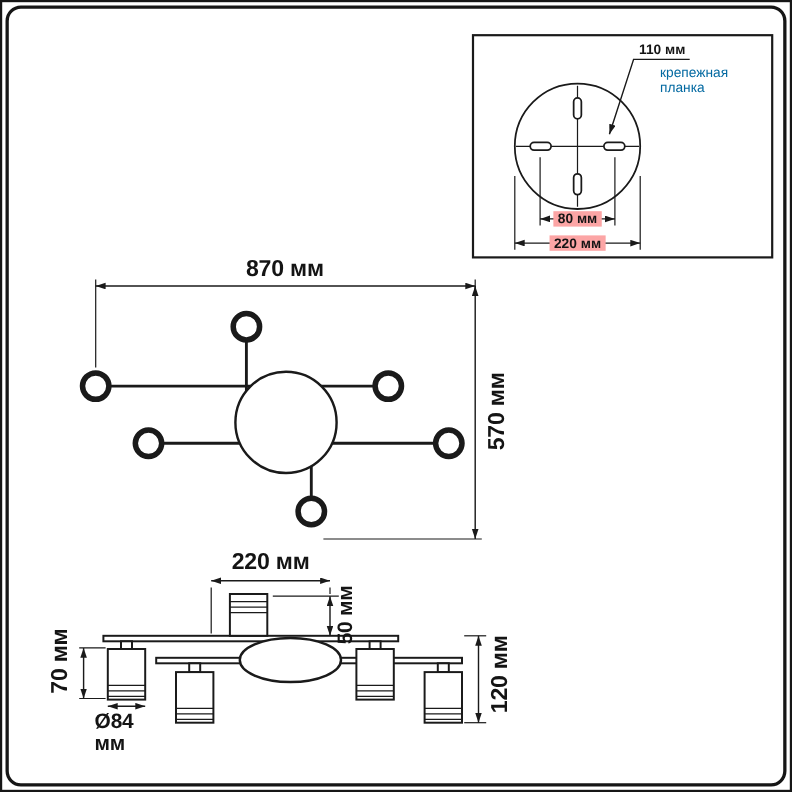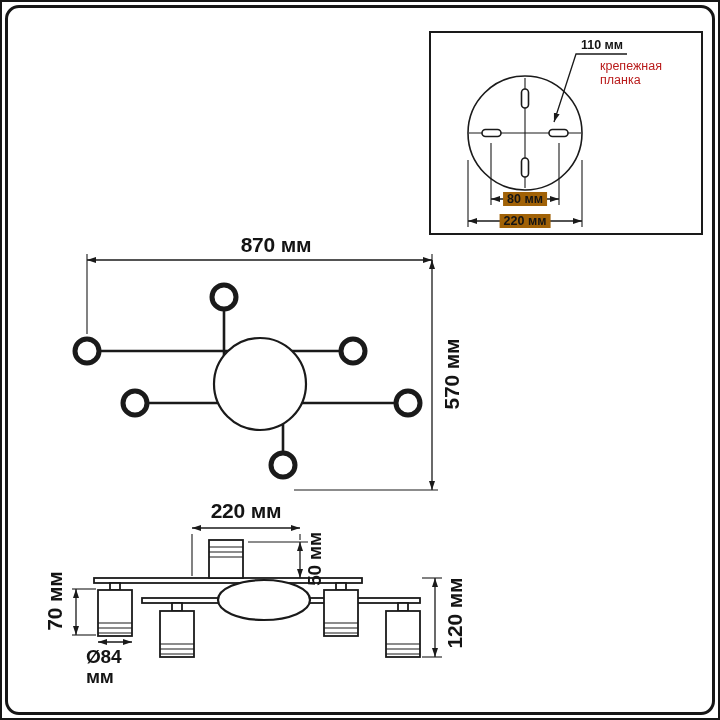--- a/index.html
+++ b/index.html
@@ -25,24 +25,24 @@
   .lamp{fill:#fff;stroke:#1a1a1a;stroke-width:1.8;}
   .rib{stroke:#1a1a1a;stroke-width:1.2;}
   
   .lbl{
     position:absolute;transform:translate(-50%,-50%);
     font-weight:700;font-size:21px;letter-spacing:-0.2px;
     white-space:nowrap;color:#141414;
   }
   .rot{transform:translate(-50%,-50%) rotate(-90deg);}
   .small{font-weight:700;font-size:12.5px;letter-spacing:0;}
-  .onLine{background:#a16207;padding:0 4px;}
+  .onLine{background:#fca5a5;padding:0 4px;}
   .plate{
     position:absolute;transform:none;font-weight:400;font-size:12.5px;
-    width:88px;white-space:normal;line-height:1.15;text-align:left;color:#b91c1c;
+    width:88px;white-space:normal;line-height:1.15;text-align:left;color:#0369a1;
   }
   .wrap{white-space:normal;width:52px;text-align:left;line-height:1.05;font-size:19px;}
   .mid{font-size:19px;}
 </style>
 </head>
 <body>
 
 <div class="canvas">
   <div class="frame"></div>
 
@@ -164,21 +164,21 @@
         <line x1="420" y1="576" x2="440" y2="576" class="hair"></line>
         <line x1="420" y1="655" x2="440" y2="655" class="hair"></line>
         <line x1="433" y1="576" x2="433" y2="655" class="dim" marker-start="url(#mS)" marker-end="url(#mE)"></line>
       </g>
       <g>
         <line x1="96" y1="640" x2="130" y2="640" class="dim" marker-start="url(#mS)" marker-end="url(#mE)"></line>
       </g>
     </g>
   </svg>
 
-  <div class="lbl" style="left:274px;top:243px;">870 мм</div>
+  <div class="lbl" style="left:257px;top:243px;">870 мм</div>
   <div class="lbl rot" style="left:450px;top:372px;">570 мм</div>
 
   <div class="lbl" style="left:244px;top:509px;">220 мм</div>
   <div class="lbl rot mid" style="left:313px;top:557px;">50 мм</div>
   <div class="lbl rot" style="left:53px;top:599px;">70 мм</div>
   <div class="lbl rot" style="left:453px;top:611px;">120 мм</div>
   <div class="lbl wrap" style="left:110px;top:665px;">Ø84 мм</div>
 
   <div class="lbl small" style="left:600px;top:43px;">110 мм</div>
   <div class="plate" style="left:598px;top:57px;">крепежная планка</div>

